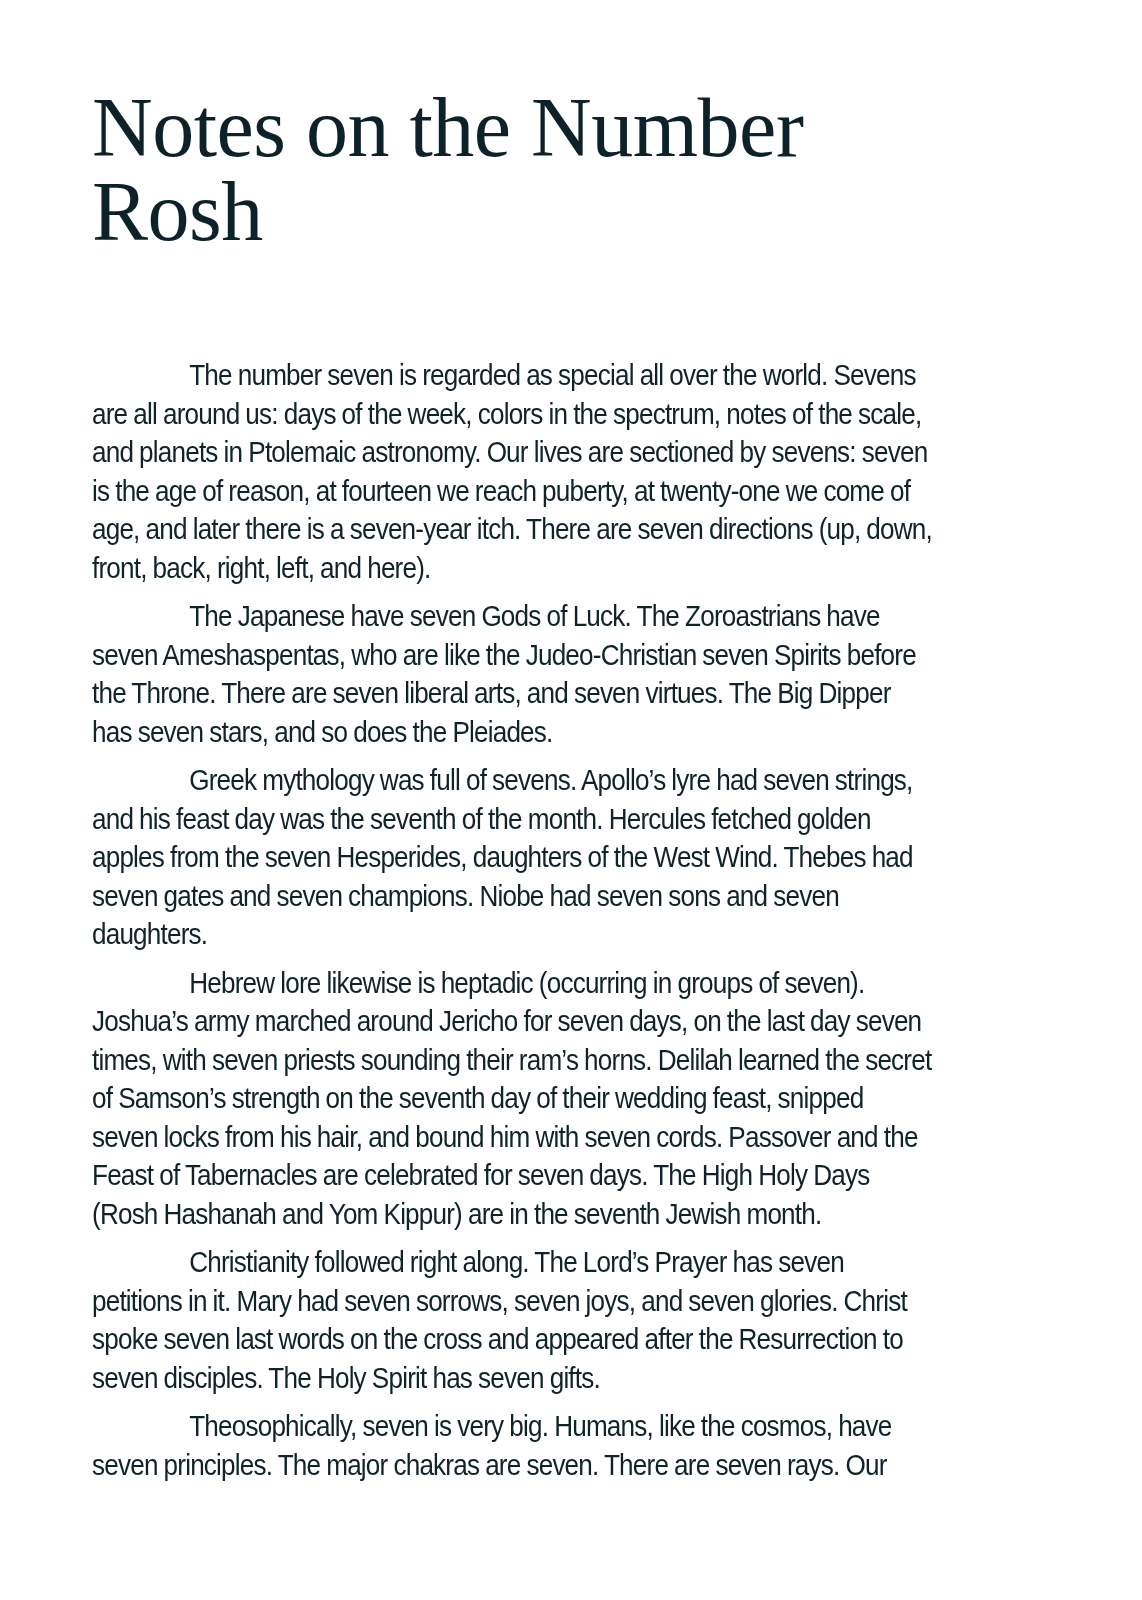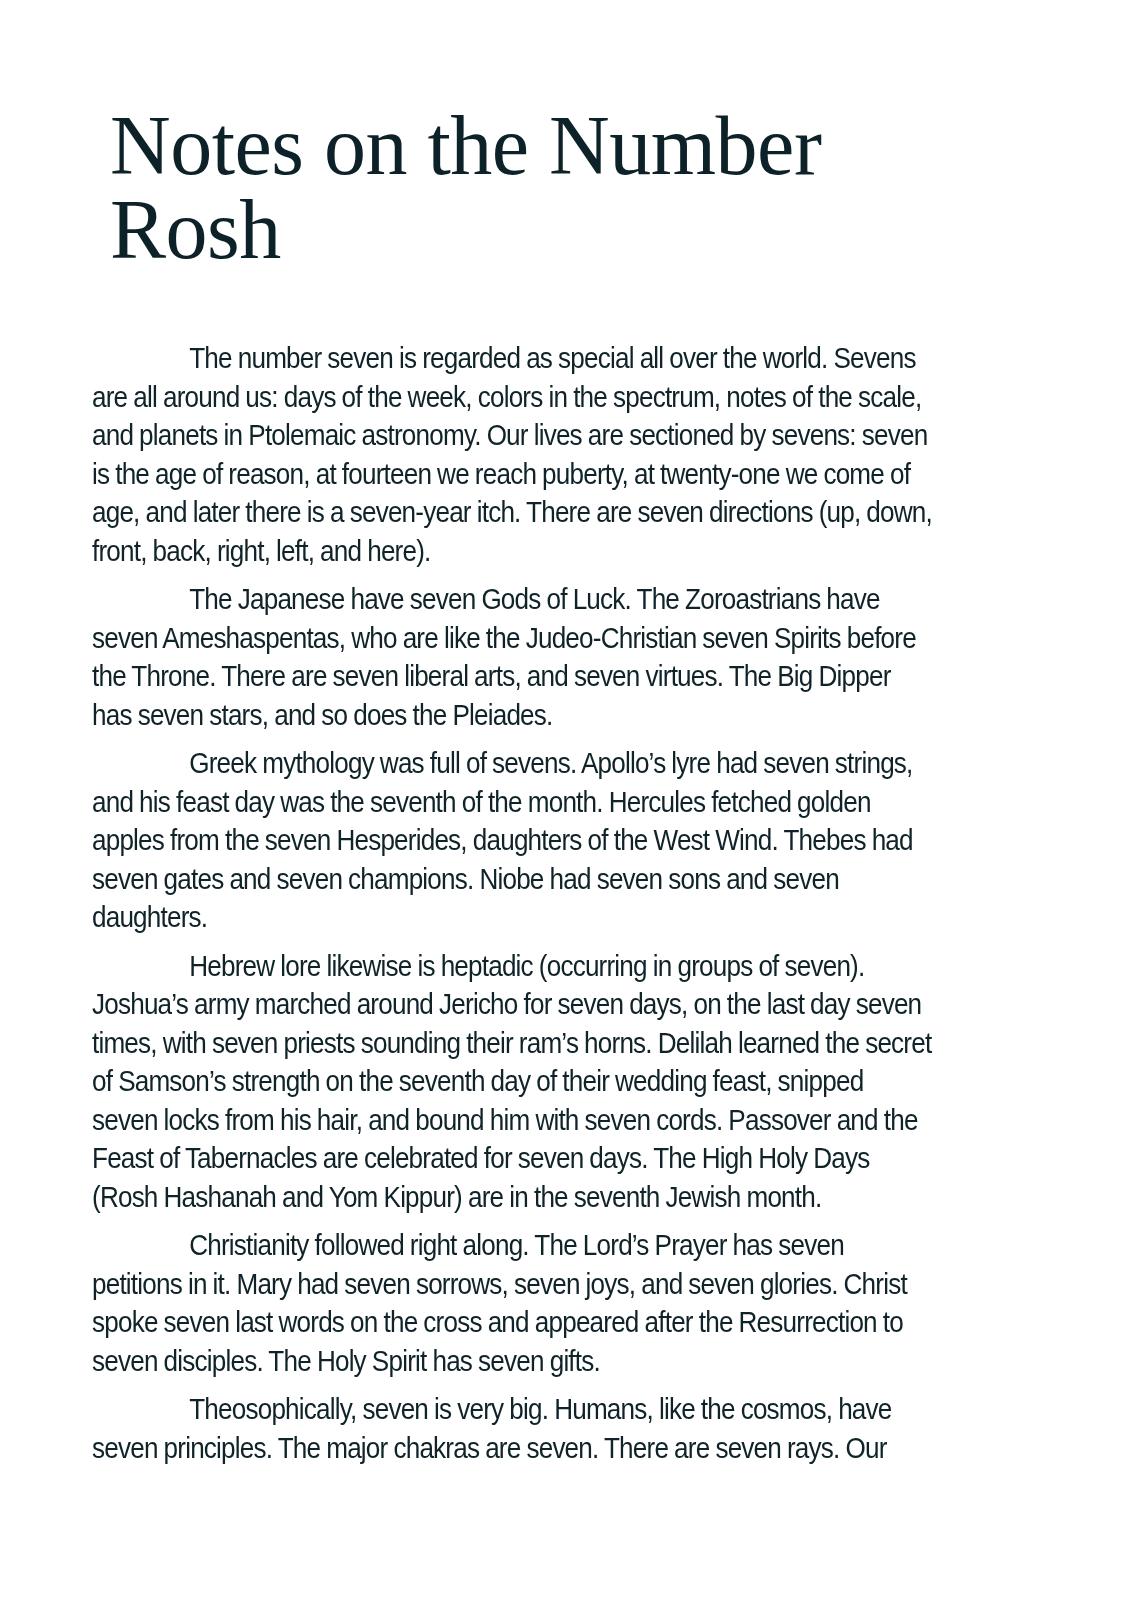--- a/index.html
+++ b/index.html
@@ -18,27 +18,27 @@
       position: absolute;
       left: 92px;
       top: 0;
       width: 970px;
     }
     .title {
       font-family: "Liberation Serif", "DejaVu Serif", serif;
       font-weight: normal;
       font-size: 84px;
       line-height: 84px;
-      margin: 18px;
+      margin: 0;
       padding-top: 86px;
       letter-spacing: -0.5px;
       color: #0d2228;
     }
     .body-text {
-      margin-top: 67px;
+      margin-top: 102px;
     }
     .para {
       font-family: "Liberation Sans", "DejaVu Sans", sans-serif;
       font-size: 29px;
       line-height: 38.5px;
       margin: 0 0 10px 0;
       text-indent: 108px;
       letter-spacing: -0.9px;
       word-spacing: -0.5px;
       transform: scaleX(0.9);

